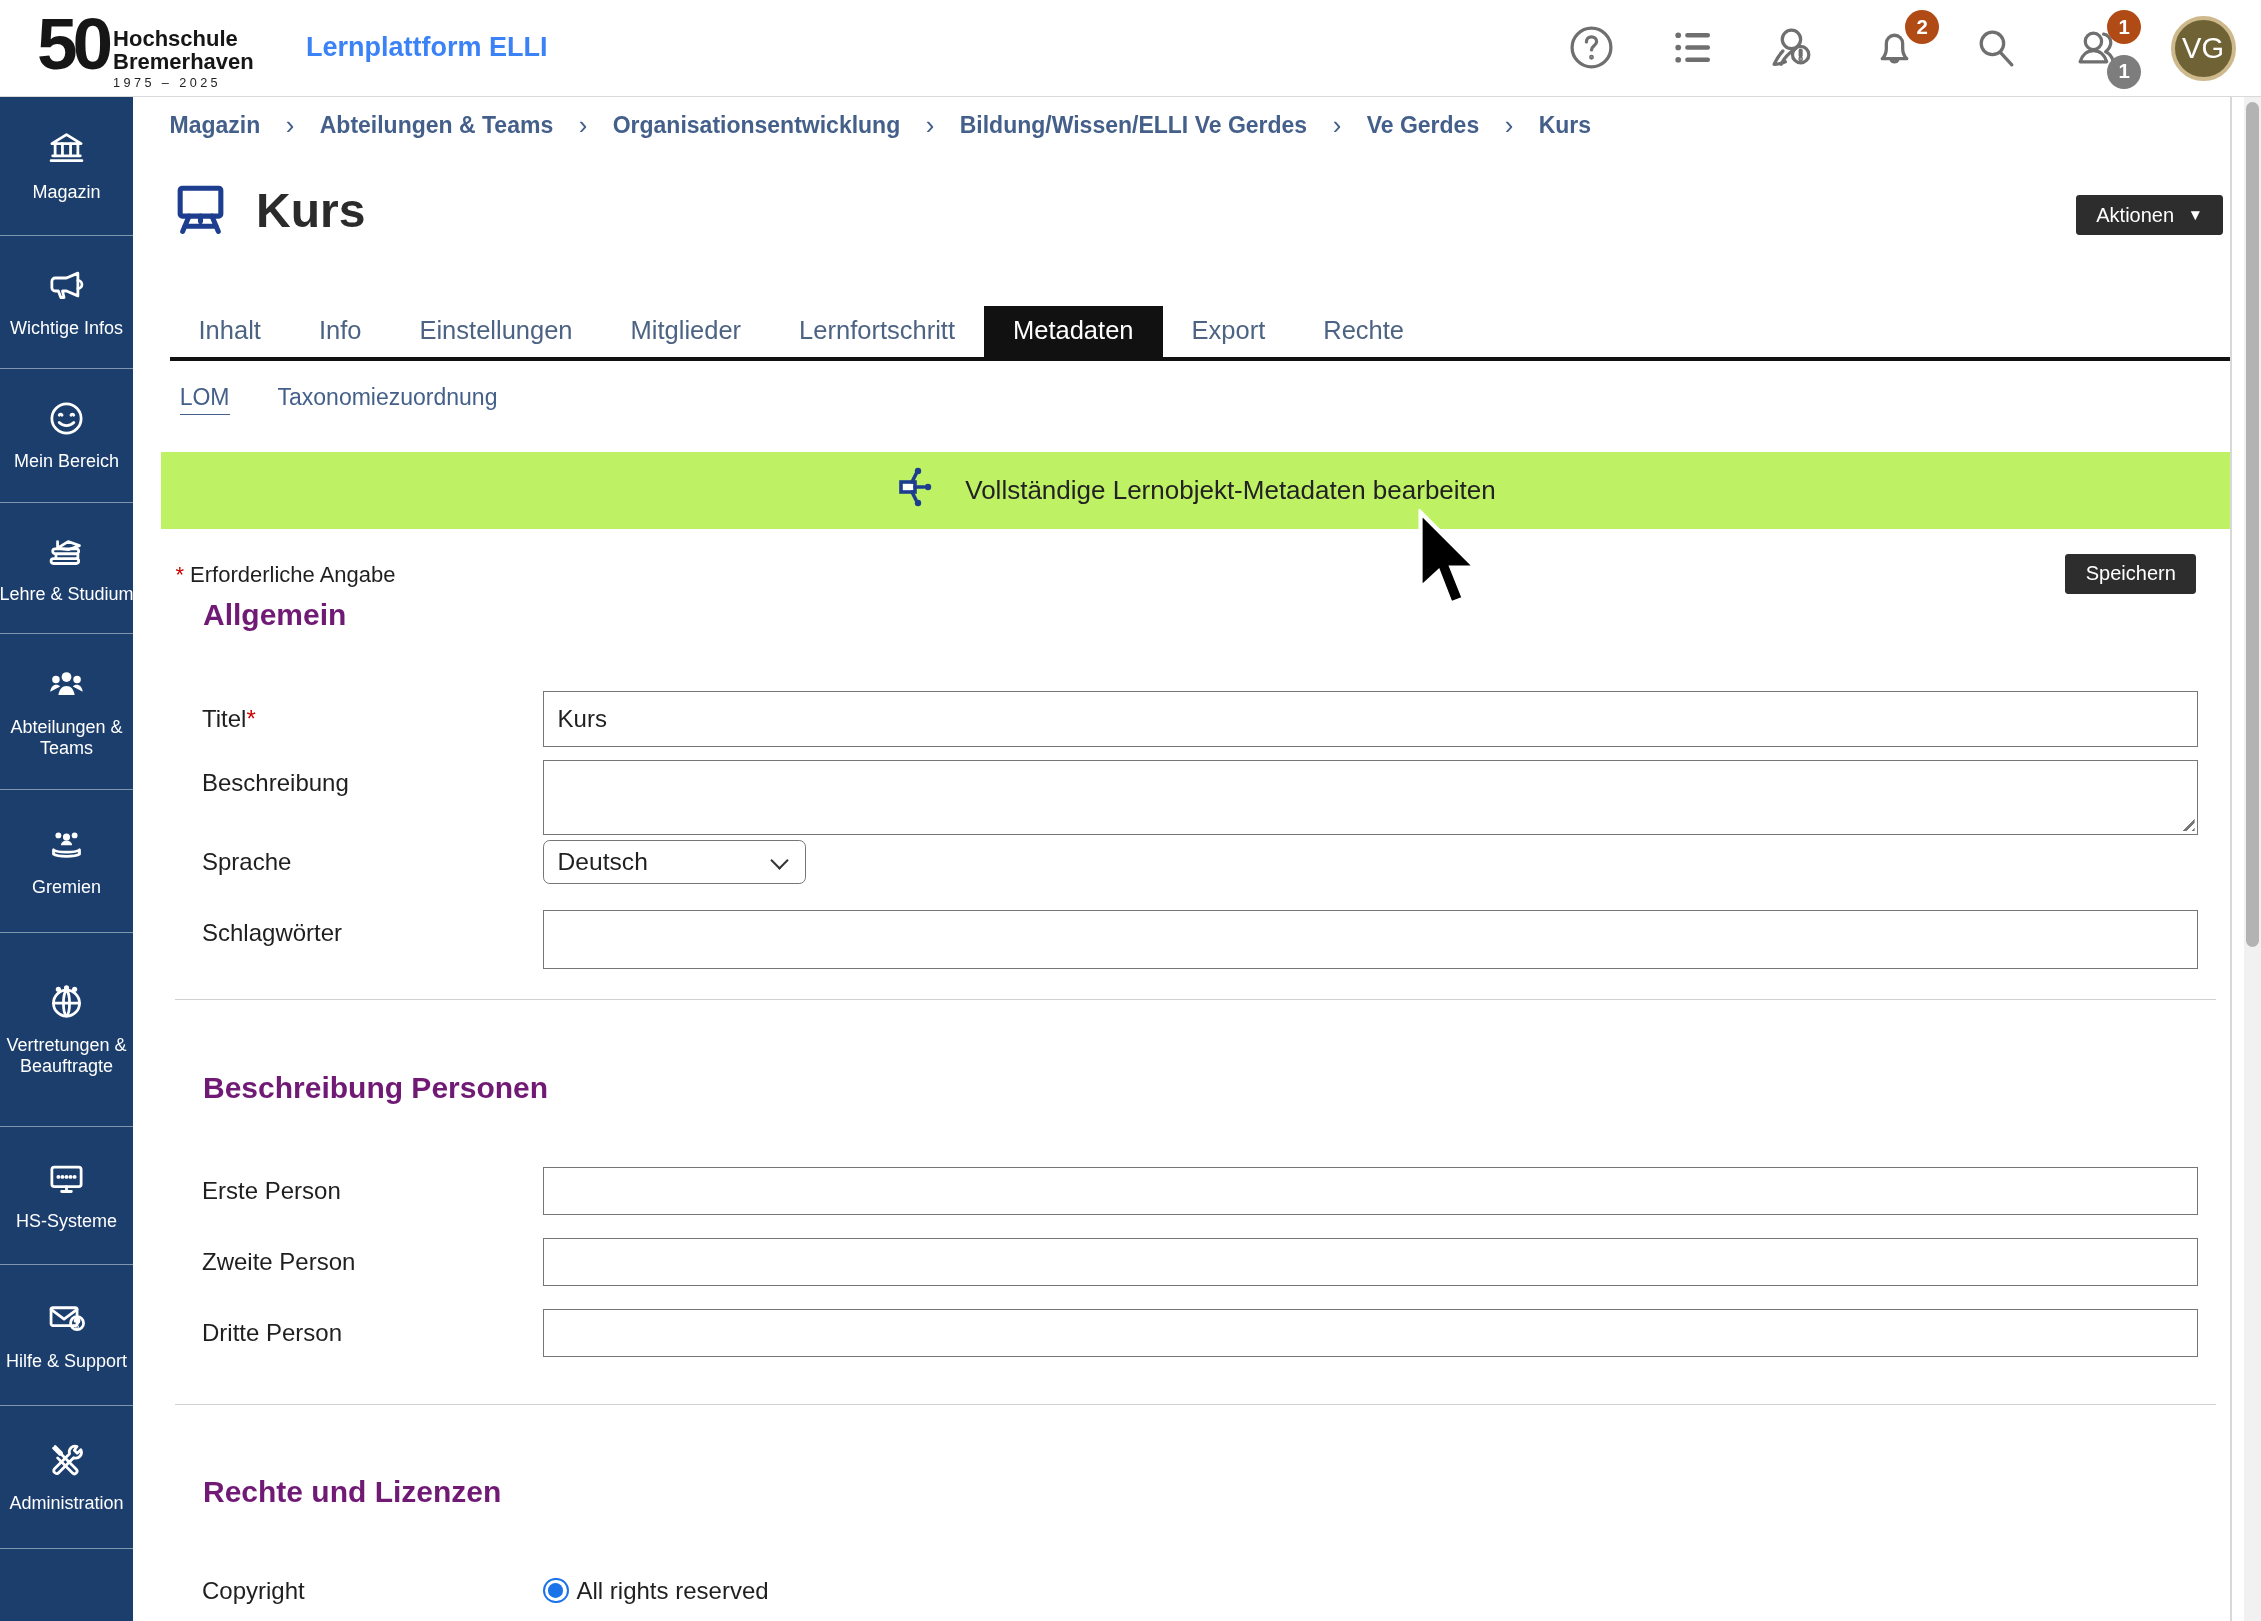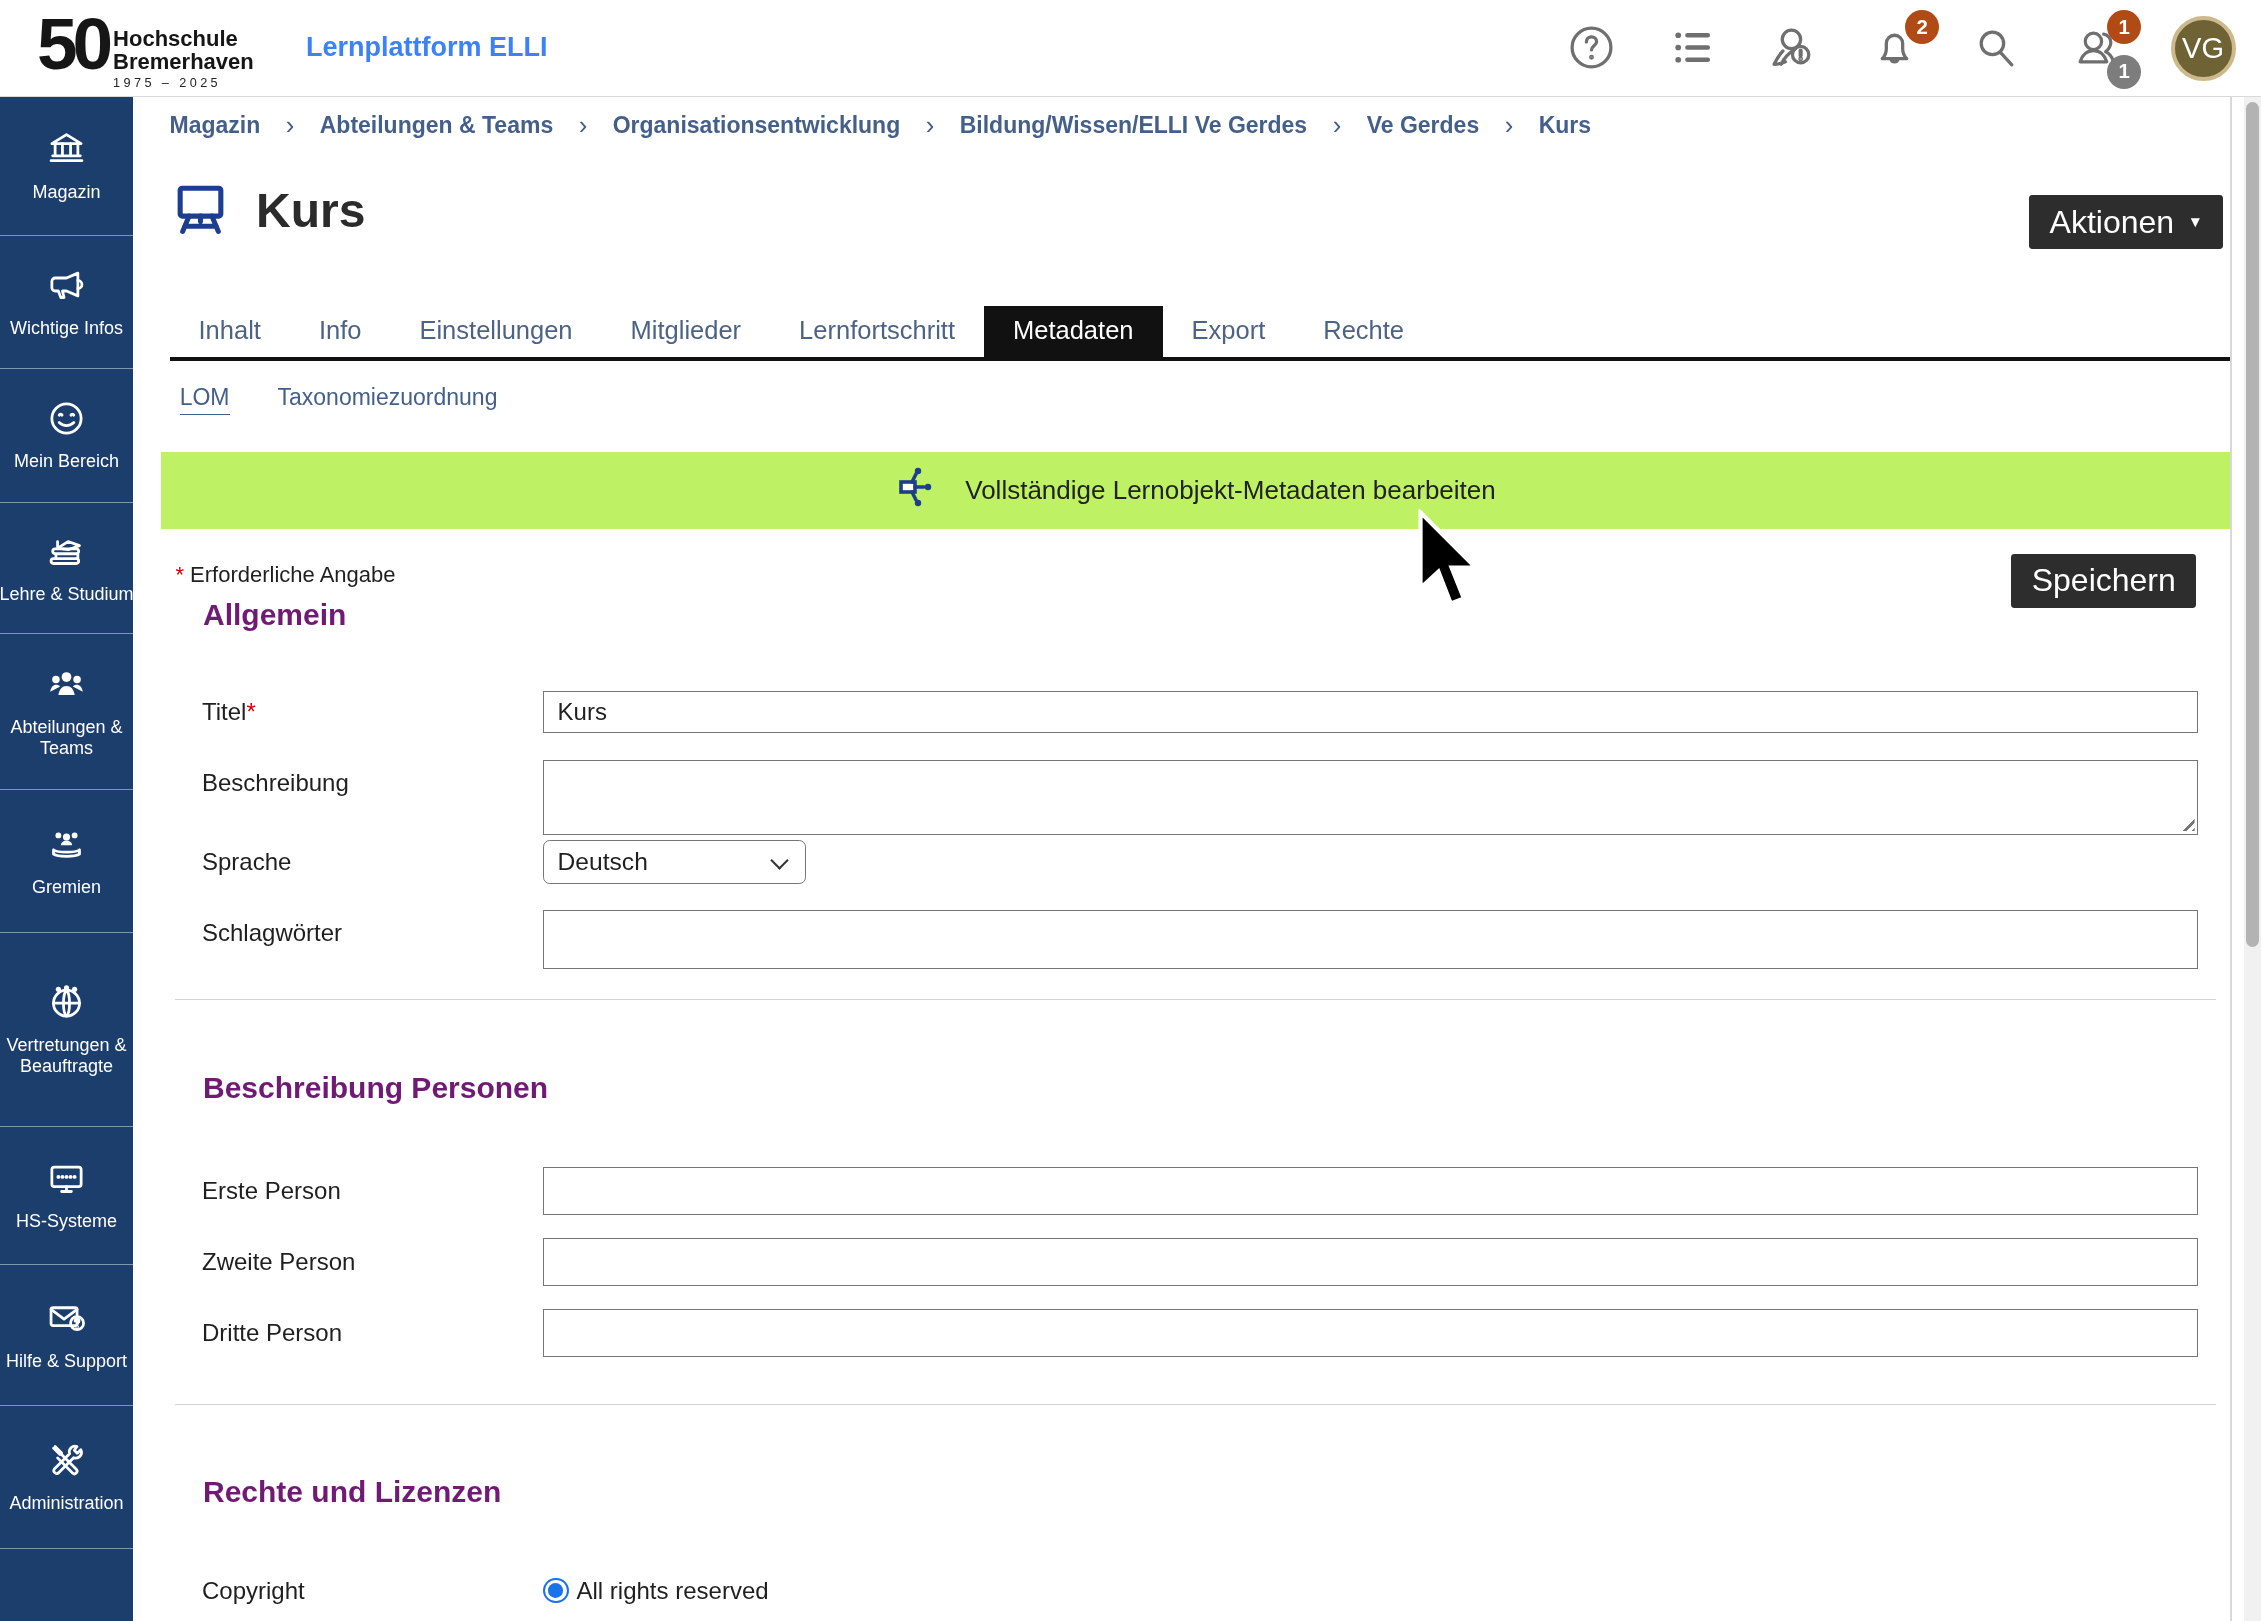--- a/index.html
+++ b/index.html
@@ -42,21 +42,21 @@
   .main { position:absolute; left:161px; top:97px; width:2069px; height:1524px; background:#fff; }
 
   .breadcrumb { position:absolute; left:8.5px; top:13.6px; display:flex; align-items:center; font-size:23px; font-weight:600; color:#44608a; }
   .crumb { color:#44608a; text-decoration:none; cursor:pointer; }
   .crumb-sep { margin:0 25.5px; font-size:25.5px; color:#44608a; font-weight:400; }
 
   .title-row { position:absolute; left:8.5px; top:81px; display:flex; align-items:center; gap:25.5px; }
   .course-icon svg { width:61px; height:61px; stroke:#1d3e8f; fill:none; stroke-width:2; stroke-linecap:round; stroke-linejoin:round; }
   h1.page-title { font-size:48px; font-weight:700; color:#2b2b2b; }
 
-  .btn-dark { background:#2d2d2d; color:#fff; border:none; border-radius:3.4px; font-size:32px; font-family:inherit; padding:8.5px 20.4px; cursor:pointer; display:inline-flex; align-items:center; gap:13.6px; }
+  .btn-dark { background:#2d2d2d; color:#fff; border:none; border-radius:3.4px; font-size:20px; font-family:inherit; padding:8.5px 20.4px; cursor:pointer; display:inline-flex; align-items:center; gap:13.6px; }
   .actions-btn { position:absolute; right:6.8px; top:98px; }
   .caret::after { content:"▼"; font-size:15.3px; }
 
   .tabs { position:absolute; left:8.5px; right:0; top:211px; height:53px; display:flex; align-items:flex-end; border-bottom:4.2px solid #111; }
   .tab { background:none; border:none; font-family:inherit; font-size:25.5px; color:#4d6384; padding:10.2px 29px 12px; cursor:pointer; }
   .tab.active { background:#111; color:#fff; }
 
   .subtabs { position:absolute; left:18.7px; top:287px; display:flex; gap:48px; font-size:23px; }
   .subtab { color:#44608a; text-decoration:none; cursor:pointer; padding-bottom:3.4px; }
   .subtab.active { border-bottom:1.7px solid #44608a; }
@@ -69,21 +69,21 @@
   .required-hint { position:absolute; left:0; top:10.2px; font-size:22px; color:#1f1f1f; }
   .star { color:#c00; }
   .save-btn { position:absolute; right:27px; top:1.7px; }
 
   h2.section { position:absolute; left:42px; font-size:30px; font-weight:700; color:#701a75; }
   .h-allgemein { top:501px; } .h-beitragende { top:974px; } .h-rechte { top:1378px; }
 
   .frow { position:absolute; left:0; width:2046px; display:grid; grid-template-columns:382px 1655px; }
   .frow .flabel { padding-left:41px; font-size:24px; display:flex; align-items:center; }
   .frow.top-align .flabel { align-items:flex-start; padding-top:8.5px; }
-  .r-titel{top:594px;height:42px}.r-beschreibung{top:663px;height:73px}.r-sprache{top:743px;height:44px}
+  .r-titel{top:594px;height:56px}.r-beschreibung{top:663px;height:73px}.r-sprache{top:743px;height:44px}
   .r-schlagwoerter{top:813px;height:59px}.r-erste{top:1070px;height:48px}.r-zweite{top:1141px;height:48px}
   .r-dritte{top:1212px;height:48px}.r-copyright{top:1474px;height:39px}
 
   .tinput { width:100%; height:100%; border:1.7px solid #767676; background:#fff; font-family:inherit; font-size:24px; padding:0 13.6px; color:#1f1f1f; }
   .ta-wrap { position:relative; width:100%; height:100%; }
   .ta-wrap textarea { width:100%; height:100%; border:1.7px solid #767676; background:#fff; font-family:inherit; font-size:24px; padding:6.8px 13.6px; resize:none; }
   .ta-wrap::after { content:""; position:absolute; right:3.4px; bottom:3.4px; width:17px; height:17px; clip-path:polygon(100% 0,100% 100%,0 100%); background:repeating-linear-gradient(135deg,#fff 0 3.4px,#777 3.4px 6px); }
   .select { position:relative; width:263px; height:44px; border:1.7px solid #767676; border-radius:6.8px; background:#fff; font-size:24.6px; display:flex; align-items:center; padding:0 13.6px; cursor:pointer; }
   .select::after { content:""; position:absolute; right:18.7px; top:12.7px; width:11px; height:11px; border-right:2.5px solid #333; border-bottom:2.5px solid #333; transform:rotate(45deg); }
 

